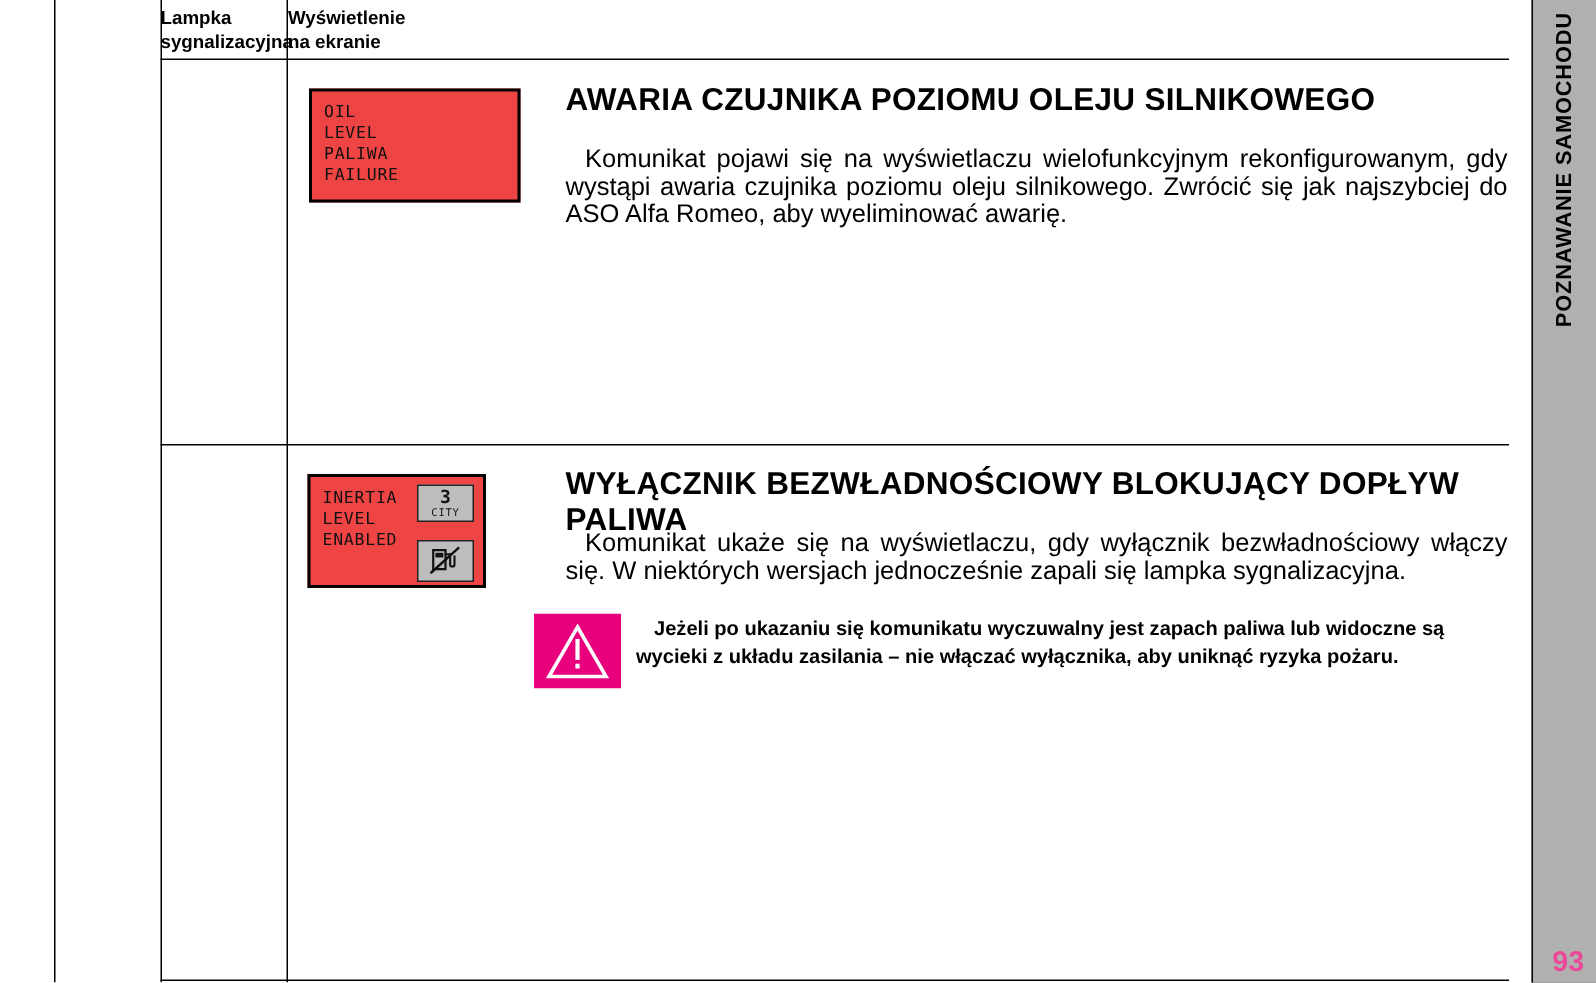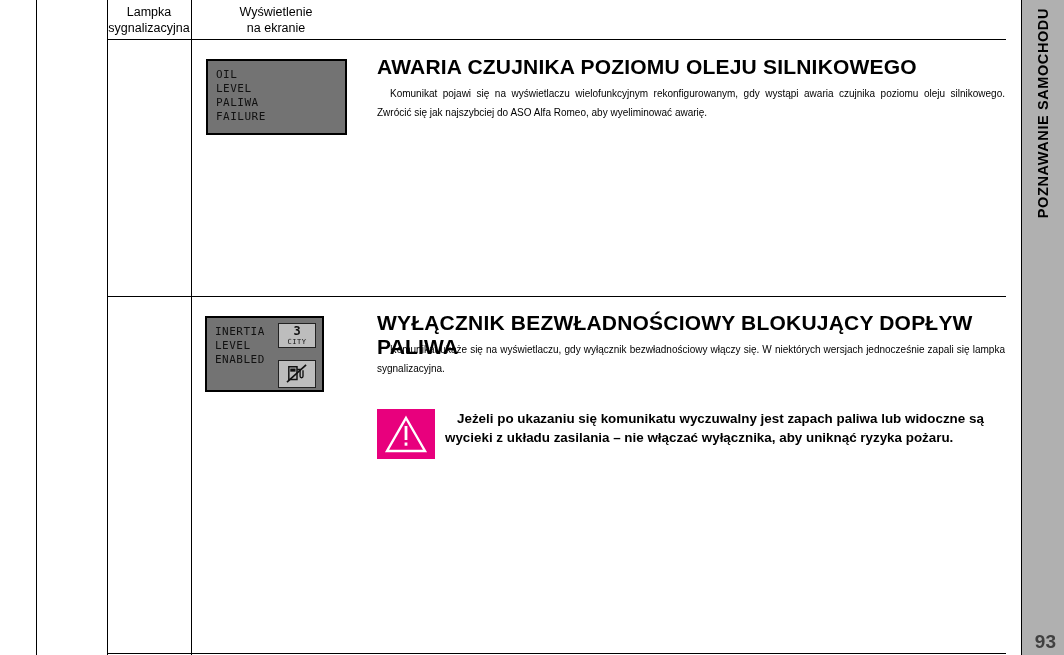--- a/index.html
+++ b/index.html
@@ -65,49 +65,48 @@
     white-space: nowrap;
   }
 
   
   .page-number {
     position: absolute;
     right: 8px;
     bottom: 2px;
     font-size: 19px;
     font-weight: bold;
-    color: #404040;
+    color: #ec4899;
   }
 
   .col-rule {
     position: absolute;
     width: 1px;
     background: #000;
   }
   .row-rule {
     position: absolute;
     height: 1px;
     background: #000;
   }
 
   .hdr {
     position: absolute;
-    text-align: center;
     font-size: 12.5px;
-    font-weight: normal;
+    font-weight: bold;
     line-height: 1.25;
     color: #000;
   }
   .hdr-lamp { left: 107px; top: 5px; width: 84px; }
   .hdr-disp { left: 192px; top: 5px; width: 168px; }
 
   
   .lcd {
     position: absolute;
-    background: #737373;
+    background: #ef4444;
     border: 2px solid #000;
     box-sizing: border-box;
   }
   .lcd-lines {
     position: absolute;
     left: 8px;
     top: 7px;
     font-family: "DejaVu Sans Mono", monospace;
     font-size: 11px;
     line-height: 14px;
@@ -149,24 +148,25 @@
   
   .sec-title {
     position: absolute;
     font-size: 21px;
     font-weight: bold;
     letter-spacing: 0.2px;
     color: #000;
   }
   .sec-body {
     position: absolute;
-    font-size: 10px;
+    font-size: 17px;
     line-height: 18.5px;
     color: #000;
     text-align: justify;
+    margin-top: 12px;
   }
   .sec-body .indent { display: inline-block; width: 13px; }
 
   
   .warn {
     position: absolute;
     display: flex;
     align-items: flex-start;
   }
   .warn-tri {
@@ -248,21 +248,21 @@
       </div>
     </div>
   </div>
 
   <div class="sec-title" style="left:377px; top:311px; width:628px;">WYŁĄCZNIK BEZWŁADNOŚCIOWY BLOKUJĄCY DOPŁYW PALIWA</div>
 
   <div class="sec-body" style="left:377px; top:341px; width:628px;">
     <span class="indent"></span><span>Komunikat ukaże się na wyświetlaczu, gdy wyłącznik bezwładnościowy włączy się. W niektórych wersjach jednocześnie zapali się lampka sygnalizacyjna.</span>
   </div>
 
-  <div class="warn" style="left:377px; top:409px; width:628px;">
+  <div class="warn" style="left:356px; top:409px; width:628px;">
     <div class="warn-tri">
       <svg width="58" height="50" viewBox="0 0 58 50">
         <rect x="0" y="0" width="58" height="50" fill="#e8007d"></rect>
         <polygon points="29,9 48,42 10,42" fill="none" stroke="#ffffff" stroke-width="2.4"></polygon>
         <rect x="27.6" y="17" width="2.8" height="14" fill="#ffffff"></rect>
         <rect x="27.6" y="33.5" width="2.8" height="3.2" fill="#ffffff"></rect>
       </svg>
     </div>
     <div class="warn-text">
       <span class="indent"></span><span>Jeżeli po ukazaniu się komunikatu wyczuwalny jest zapach paliwa lub widoczne są wycieki z układu zasilania – nie włączać wyłącznika, aby uniknąć ryzyka pożaru.</span>

